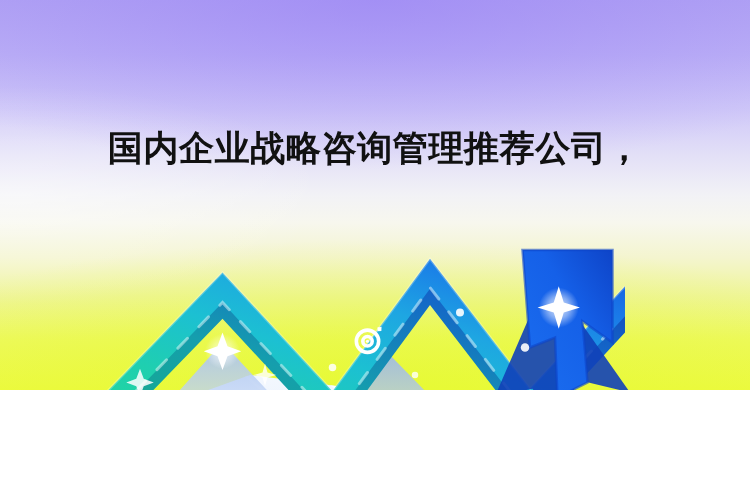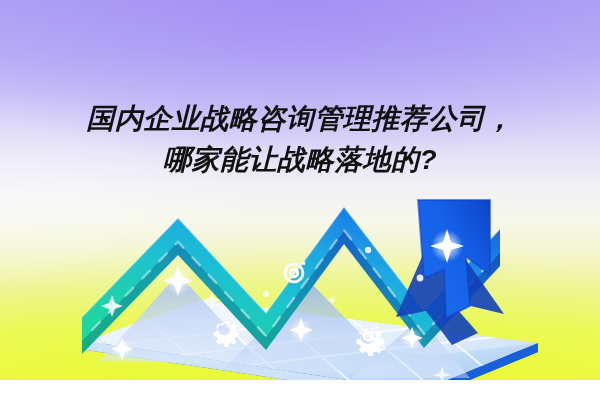--- a/index.html
+++ b/index.html
@@ -1,34 +1,33 @@
 <!DOCTYPE html>
 <html><head>
 <meta charset="utf-8">
 <style>
   html,body{margin:0;padding:0;}
   body{
     width:600px;height:400px;overflow:hidden;
     font-family:"Liberation Sans","DejaVu Sans",sans-serif;
   }
   #stage{
-    position:relative;width:600px;height:380px;overflow:hidden;
+    position:relative;width:600px;height:312px;overflow:hidden;
     background:
       linear-gradient(180deg,
         #b3a6f4 0%,
         #bdb2f6 14%,
         #cfc8f8 28%,
         #e3e0f7 40%,
         #f2f2f6 50%,
         #f7f7ee 57%,
         #f4f5cf 66%,
         #eff59a 76%,
         #eef95f 87%,
         #edfa42 100%);
-    font-style: italic;
   }
   
   #stage:before{
     content:"";position:absolute;inset:0;pointer-events:none;
     background:
       radial-gradient(120% 70% at 50% 0%, rgba(150,125,245,.55) 0%, rgba(150,125,245,0) 62%),
       radial-gradient(110% 55% at 50% 100%, rgba(225,250,40,.55) 0%, rgba(225,250,40,0) 70%),
       radial-gradient(60% 40% at 2% 50%, rgba(255,255,255,.45) 0%, rgba(255,255,255,0) 70%);
   }
 
@@ -46,21 +45,20 @@
 
   #art{position:absolute;left:0;top:178px;width:600px;height:222px;z-index:5;}
 </style>
 </head>
 <body>
 
 <div id="stage">
 
   <div id="title">
     <span class="ln">国内企业战略咨询管理推荐公司，</span>
-    <span class="ln">哪家能让战略落地的?</span>
   </div>
 
   <svg id="art" viewBox="0 0 600 222" xmlns="http://www.w3.org/2000/svg">
     <defs>
       <linearGradient id="gBand" x1="0" y1="1" x2="1" y2="0">
         <stop offset="0%" stop-color="#21d89a"></stop>
         <stop offset="22%" stop-color="#1fcfb0"></stop>
         <stop offset="42%" stop-color="#1cc0d2"></stop>
         <stop offset="62%" stop-color="#1ea6e2"></stop>
         <stop offset="82%" stop-color="#1a7ae8"></stop>

